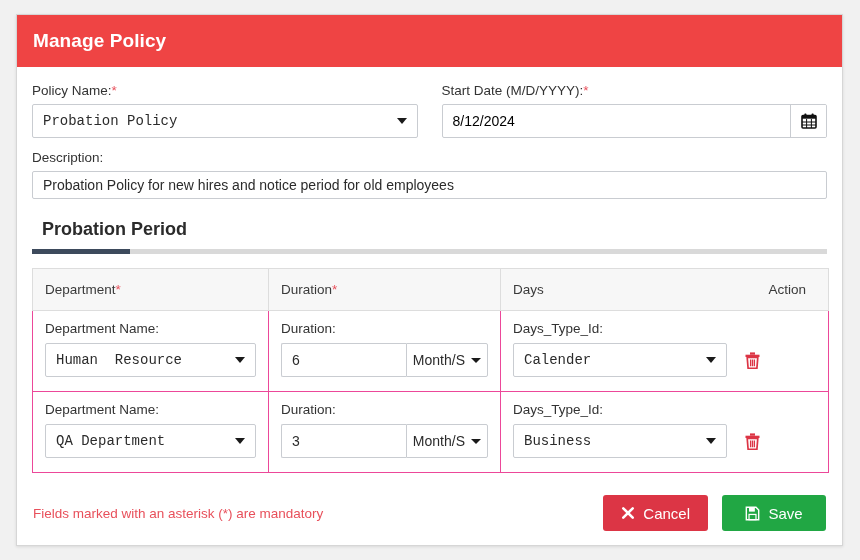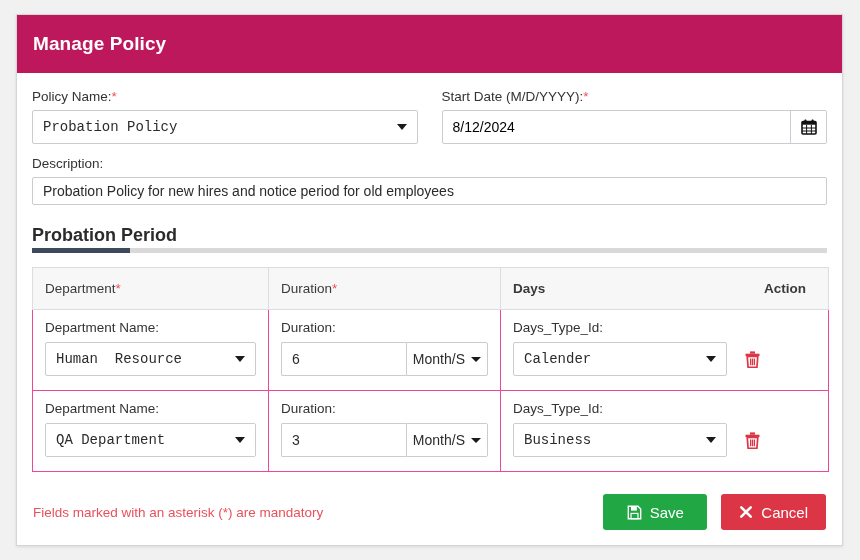--- a/index.html
+++ b/index.html
@@ -17,22 +17,22 @@
   }
   .card {
     position: absolute;
     left: 16px; top: 14px;
     width: 827px; height: 532px;
     background: #ffffff;
     border: 1px solid #d6d6d6;
     box-shadow: 0 1px 3px rgba(0,0,0,0.10);
   }
   .card-header {
-    height: 58px;
-    background: #be185d;
+    height: 52px;
+    background: #ef4444;
     display: flex;
     align-items: center;
     padding: 0 16px;
   }
   .card-header .title {
     color: #ffffff;
     font-size: 19px;
     font-weight: bold;
     letter-spacing: 0.1px;
   }
@@ -117,22 +117,23 @@
     color: #2b2b2b;
     background: #fff;
   }
 
   
   .section-tabs { margin-top: 20px; }
   .section-title {
     font-size: 18px;
     color: #2b2b2b;
     font-weight: bold;
-    padding-bottom: 2px;
+    padding-bottom: 9px;
     display: inline-block;
+    margin-left: 10px;
   }
   .tab-rule {
     position: relative;
     height: 5px;
     background: #d9d9d9;
     width: 100%;
   }
   .tab-rule::before {
     content: "";
     position: absolute;
@@ -304,21 +305,21 @@
         <colgroup>
           <col style="width:236px">
           <col style="width:232px">
           <col style="width:328px">
         </colgroup>
         <thead>
           <tr>
             <th><span>Department</span><span class="req">*</span></th>
             <th><span>Duration</span><span class="req">*</span></th>
             <th style="padding:0;border:1px solid #dddddd;">
-              <div style="display:flex;align-items:center;justify-content:space-between;padding:13px 22px 13px 12px;font-weight:bold;">
+              <div style="display:flex;align-items:center;justify-content:space-between;padding:13px 22px 13px 12px;">
                 <span>Days</span>
                 <span>Action</span>
               </div>
             </th>
           </tr>
         </thead>
         <tbody>
 
           <tr>
             <td class="cell-nb">
@@ -401,36 +402,36 @@
               </div>
             </td>
           </tr>
 
         </tbody>
       </table>
 
       <div class="footer">
         <div class="mandatory-note">Fields marked with an asterisk (*) are mandatory</div>
         <div class="btns">
+          <button class="btn btn-cancel">
+            <span class="glyph">
+              <svg width="14" height="14" viewBox="0 0 16 16">
+                <path d="M2.6 2.6 L13.4 13.4 M13.4 2.6 L2.6 13.4" stroke="#ffffff" stroke-width="2.9" stroke-linecap="round"></path>
+              </svg>
+            </span>
+            <span>Cancel</span>
+          </button>
           <button class="btn btn-save">
             <span class="glyph">
               <svg width="15" height="15" viewBox="0 0 16 16">
                 <path d="M1.4 1.4h10.3L14.6 4.3v10.3H1.4z" fill="none" stroke="#ffffff" stroke-width="1.5"></path>
                 <rect x="4.3" y="1.4" width="6.2" height="4.6" fill="#ffffff"></rect>
                 <rect x="4.3" y="9" width="7.4" height="5.6" fill="none" stroke="#ffffff" stroke-width="1.3"></rect>
               </svg>
             </span>
             <span>Save</span>
           </button>
-          <button class="btn btn-cancel">
-            <span class="glyph">
-              <svg width="14" height="14" viewBox="0 0 16 16">
-                <path d="M2.6 2.6 L13.4 13.4 M13.4 2.6 L2.6 13.4" stroke="#ffffff" stroke-width="2.9" stroke-linecap="round"></path>
-              </svg>
-            </span>
-            <span>Cancel</span>
-          </button>
         </div>
       </div>
 
     </div>
   </div>
 </div>
 
 </body></html>

